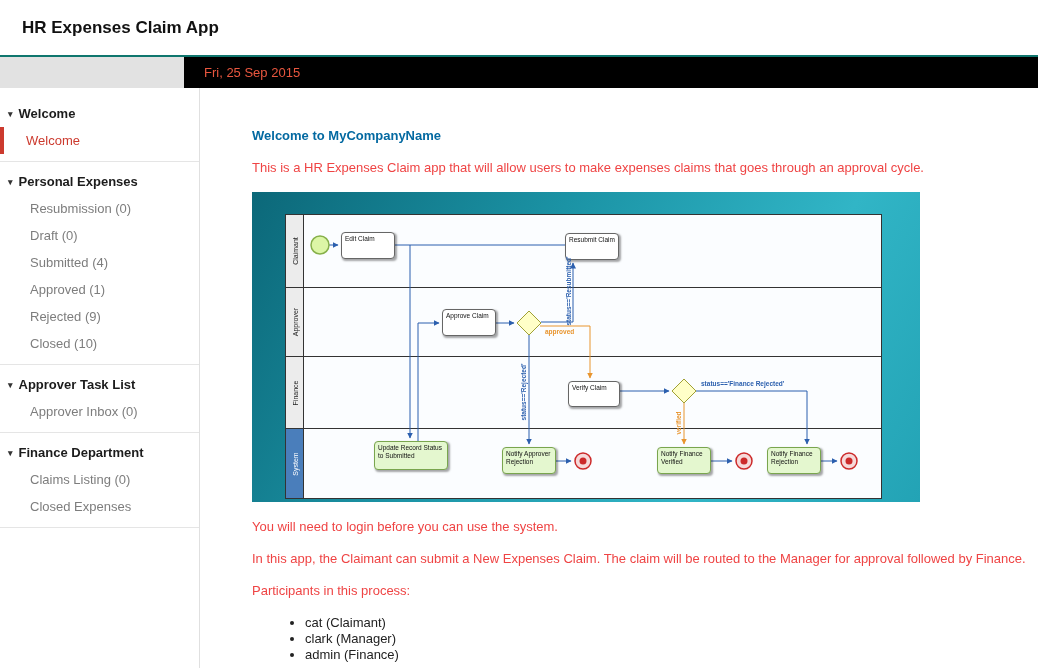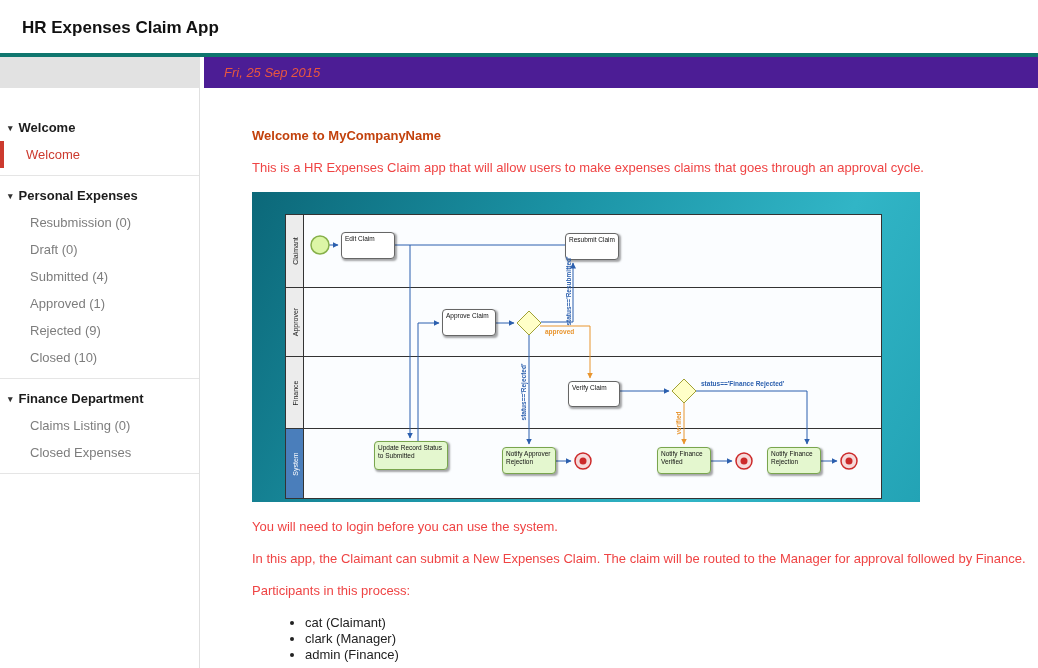--- a/index.html
+++ b/index.html
@@ -4,43 +4,43 @@
 <style>
   * { box-sizing: border-box; }
   html,body { margin:0; padding:0; }
   body {
     width:1038px; height:668px; overflow:hidden; position:relative;
     font-family:"Liberation Sans", sans-serif; background:#fff; color:#222;
   }
 
   
   .app-header { position:absolute; top:0; left:0; right:0; height:57px;
-    background:#fff; border-bottom:4px solid #0f766e; }
+    background:#fff; border-bottom:2px solid #0f766e; }
   .app-title { font-size:17px; font-weight:bold; color:#111; padding:18px 0 0 22px; }
 
   
   .date-bar { position:absolute; top:57px; left:0; right:0; height:31px; }
   .date-bar-left { position:absolute; left:0; top:0; width:200px; height:31px; background:#e2e2e2; }
-  .date-bar-right { position:absolute; left:204px; right:0; top:0; height:31px; background:#4c1d95;font-style:italic; }
+  .date-bar-right { position:absolute; left:184px; right:0; top:0; height:31px; background:#000000; }
   .date-text { color:#e9573f; font-size:13px; padding:8px 0 0 20px; }
 
   
   .sidebar { position:absolute; top:88px; left:0; width:200px; bottom:0;
-    background:#fff; border-right:1px solid #e0e0e0; padding-top:20px; }
+    background:#fff; border-right:1px solid #e0e0e0; padding-top:6px; }
   .side-section { border-bottom:1px solid #e5e5e5; padding:6px 0 7px; }
   .side-header { font-size:13px; font-weight:bold; color:#1c1c1c; padding:6px 8px; cursor:pointer; }
   .caret { display:inline-block; font-size:9px; margin-right:6px; color:#333; transform:translateY(-1px); }
   .side-item { font-size:13px; color:#7d7d7d; padding:6px 8px 6px 26px;
     border-left:4px solid transparent; cursor:pointer; }
   .side-item.active { color:#cc3a2e; border-left-color:#cc3a2e; padding-left:22px; }
 
   
   .main { position:absolute; top:88px; left:201px; right:0; bottom:0; background:#fff; overflow:hidden; }
   .content { padding:40px 8px 0 51px; }
-  .welcome-title { font-size:13px; font-weight:bold; color:#c2410c; margin:0 0 17px; }
+  .welcome-title { font-size:13px; font-weight:bold; color:#0369a1; margin:0 0 17px; }
   .para { font-size:13px; color:#ef4444; margin:0 0 17px; }
   ul.participants { margin:0 0 17px; padding-left:37px; }
   ul.participants li { font-size:13px; color:#222; margin:1px 16px; }
 
   
   .diagram { position:relative; width:668px; height:310px; margin:2px 0 17px;
     background:linear-gradient(120deg,#0c6879 0%,#1b93a5 38%,#31b5c6 72%,#23a3b5 100%); }
   .lane-table { position:absolute; left:33px; top:22px; width:597px; height:285px;
     border:1px solid #333; background:#fdfeff; display:flex; flex-direction:column; }
   .lane { display:flex; border-bottom:1px solid #333; }
@@ -107,20 +107,26 @@
       <span class="caret">▾</span><span>Personal Expenses</span>
     </div>
     <div class="side-item">Resubmission (0)</div>
     <div class="side-item">Draft (0)</div>
     <div class="side-item">Submitted (4)</div>
     <div class="side-item">Approved (1)</div>
     <div class="side-item">Rejected (9)</div>
     <div class="side-item">Closed (10)</div>
   </div>
 
+  <div class="side-section">
+    <div class="side-header">
+      <span class="caret">▾</span><span>Approver Task List</span>
+    </div>
+    <div class="side-item">Approver Inbox (0)</div>
+  </div>
 
   <div class="side-section">
     <div class="side-header">
       <span class="caret">▾</span><span>Finance Department</span>
     </div>
     <div class="side-item">Claims Listing (0)</div>
     <div class="side-item">Closed Expenses</div>
   </div>
 
 </div>

